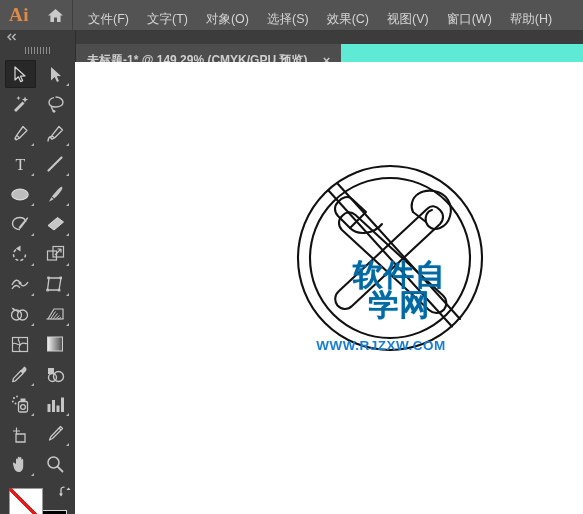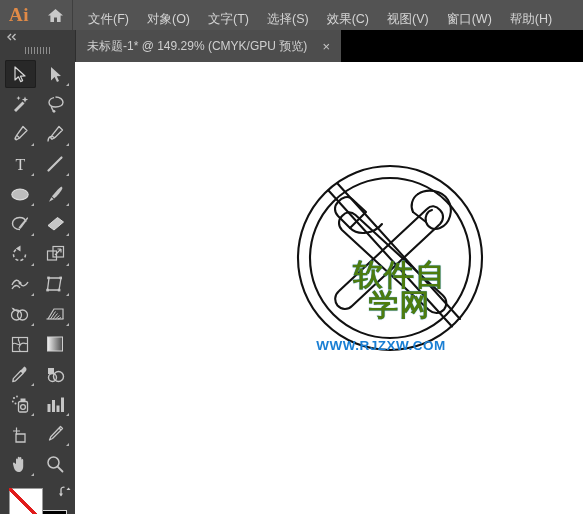--- a/index.html
+++ b/index.html
@@ -26,22 +26,23 @@
     width:34px;height:30px;display:flex;align-items:center;justify-content:center;
   }
   .menu-sep{width:1px;height:30px;background:#3f3f3f;margin-right:6px;}
   .menu-item{
     color:#d4d4d4;font-size:12.5px;padding:0 9px;height:30px;
     display:flex;align-items:center;white-space:nowrap;margin-top:8px;
   }
 
   
   .tabbar{
-    position:absolute;left:0;top:30px;width:583px;height:32px;
-    background:#000000;
+    position:absolute;left:0;top:44px;width:583px;height:32px;
+    background:#5eead4;
+    font-weight:bold;
   }
   .tab{
     position:absolute;left:75px;top:0;height:32px;
     background:#4d4d4d;display:flex;align-items:center;
     padding:0 8px 0 12px;box-sizing:border-box;
   }
   .tab-label{color:#cfcfcf;font-size:12px;white-space:nowrap;}
   .tab-close{
     color:#c8c8c8;font-size:13px;margin-left:12px;line-height:1;
     width:14px;text-align:center;
@@ -96,21 +97,21 @@
   .canvas{
     position:absolute;left:75px;top:62px;width:508px;height:452px;
     background:#ffffff;overflow:hidden;
   }
   .art{position:absolute;left:215px;top:88px;width:200px;height:220px;}
   .watermark{
     position:absolute;left:226px;top:198px;width:160px;
     text-align:center;pointer-events:none;user-select:none;
   }
   .wm-cn{
-    font-size:30px;font-weight:bold;color:#4d7c0f;line-height:1;
+    font-size:30px;font-weight:bold;color:#0369a1;line-height:1;
     letter-spacing:1px;font-family:"DejaVu Sans","Liberation Sans",sans-serif;
     text-shadow:0 0 1px #1a7fd4;
     margin-left:37px;
   }
   .wm-url{
     font-size:13.5px;font-weight:bold;color:#1a7fd4;line-height:1;
     margin-top:19px;letter-spacing:.5px;
     font-family:"Liberation Sans","DejaVu Sans",sans-serif;
   }
 </style>
@@ -121,22 +122,22 @@
 
   <div class="menubar">
     <div class="ai-logo">Ai</div>
     <div class="home-btn">
       <svg width="17" height="15" viewBox="0 0 17 15">
         <path d="M8.5 1 L16 7.5 L13.6 7.5 L13.6 14 L10 14 L10 9.6 L7 9.6 L7 14 L3.4 14 L3.4 7.5 L1 7.5 Z" fill="#c9c9c9"></path>
       </svg>
     </div>
     <div class="menu-sep"></div>
     <div class="menu-item">文件(F)</div>
+    <div class="menu-item">文字(T)</div>
     <div class="menu-item">对象(O)</div>
-    <div class="menu-item">文字(T)</div>
     <div class="menu-item">选择(S)</div>
     <div class="menu-item">效果(C)</div>
     <div class="menu-item">视图(V)</div>
     <div class="menu-item">窗口(W)</div>
     <div class="menu-item">帮助(H)</div>
   </div>
 
   <div class="tabbar">
     <div class="tab">
       <span class="tab-label">未标题-1* @ 149.29% (CMYK/GPU 预览)</span>

